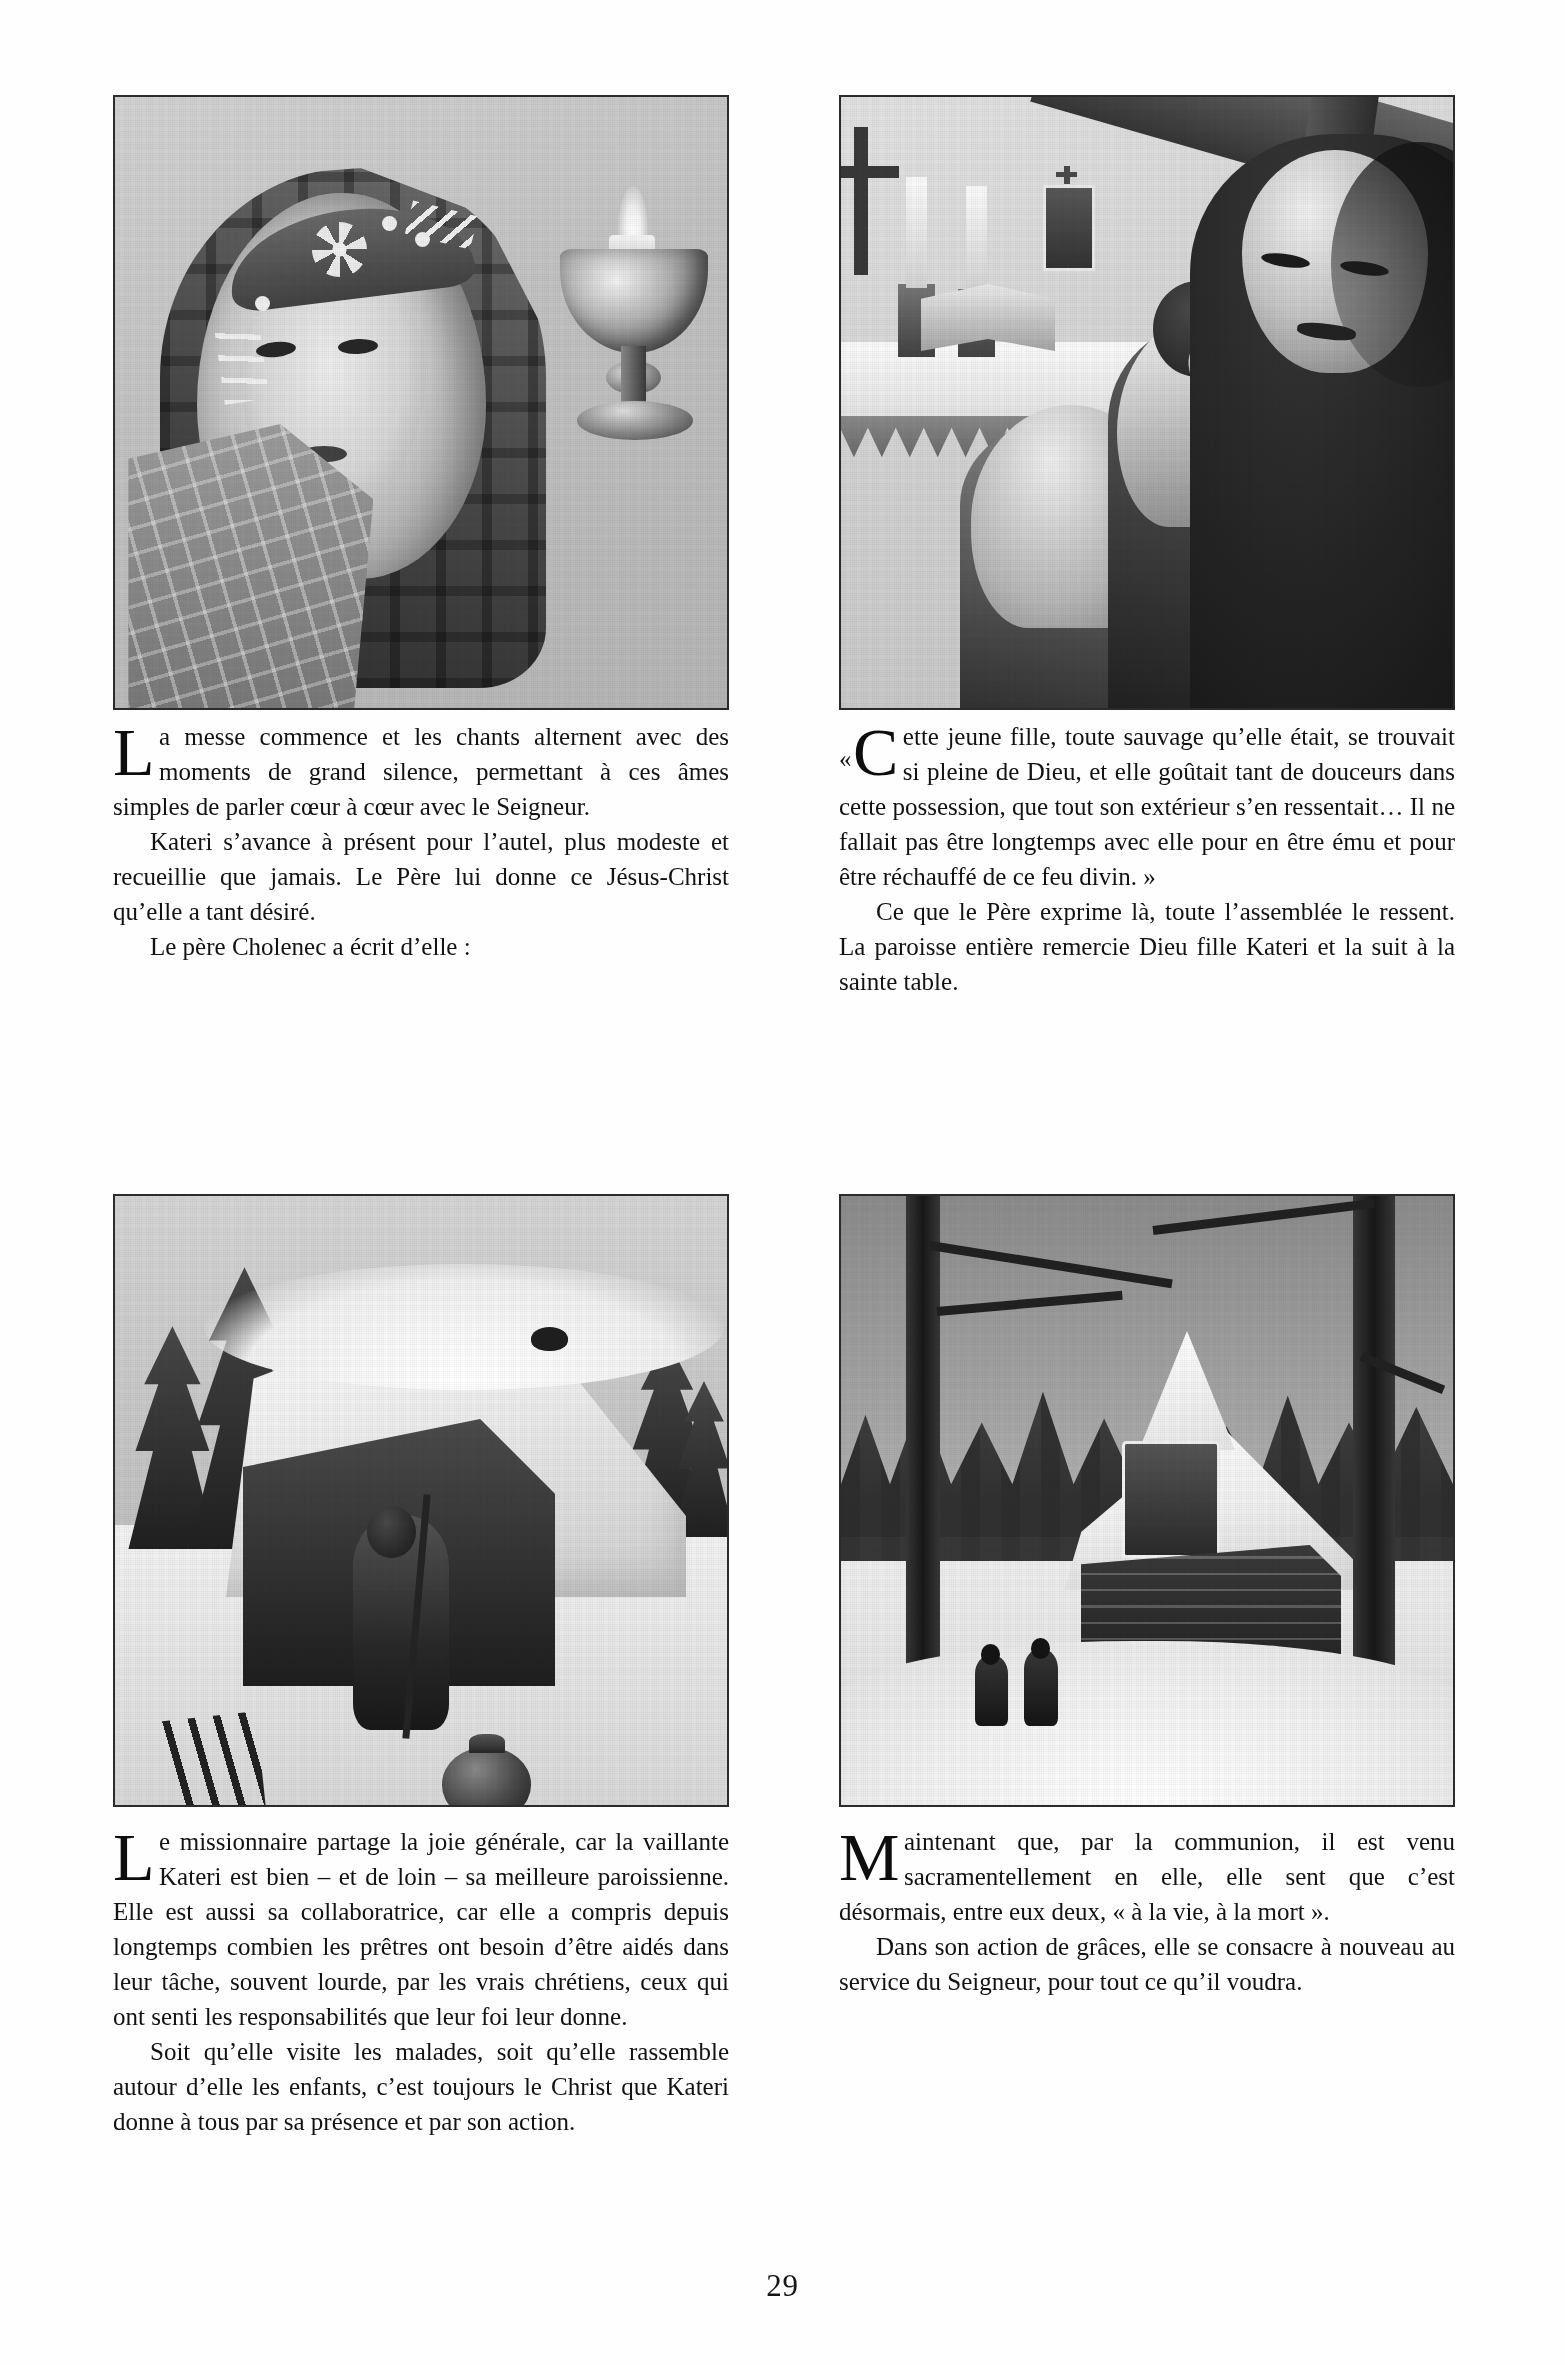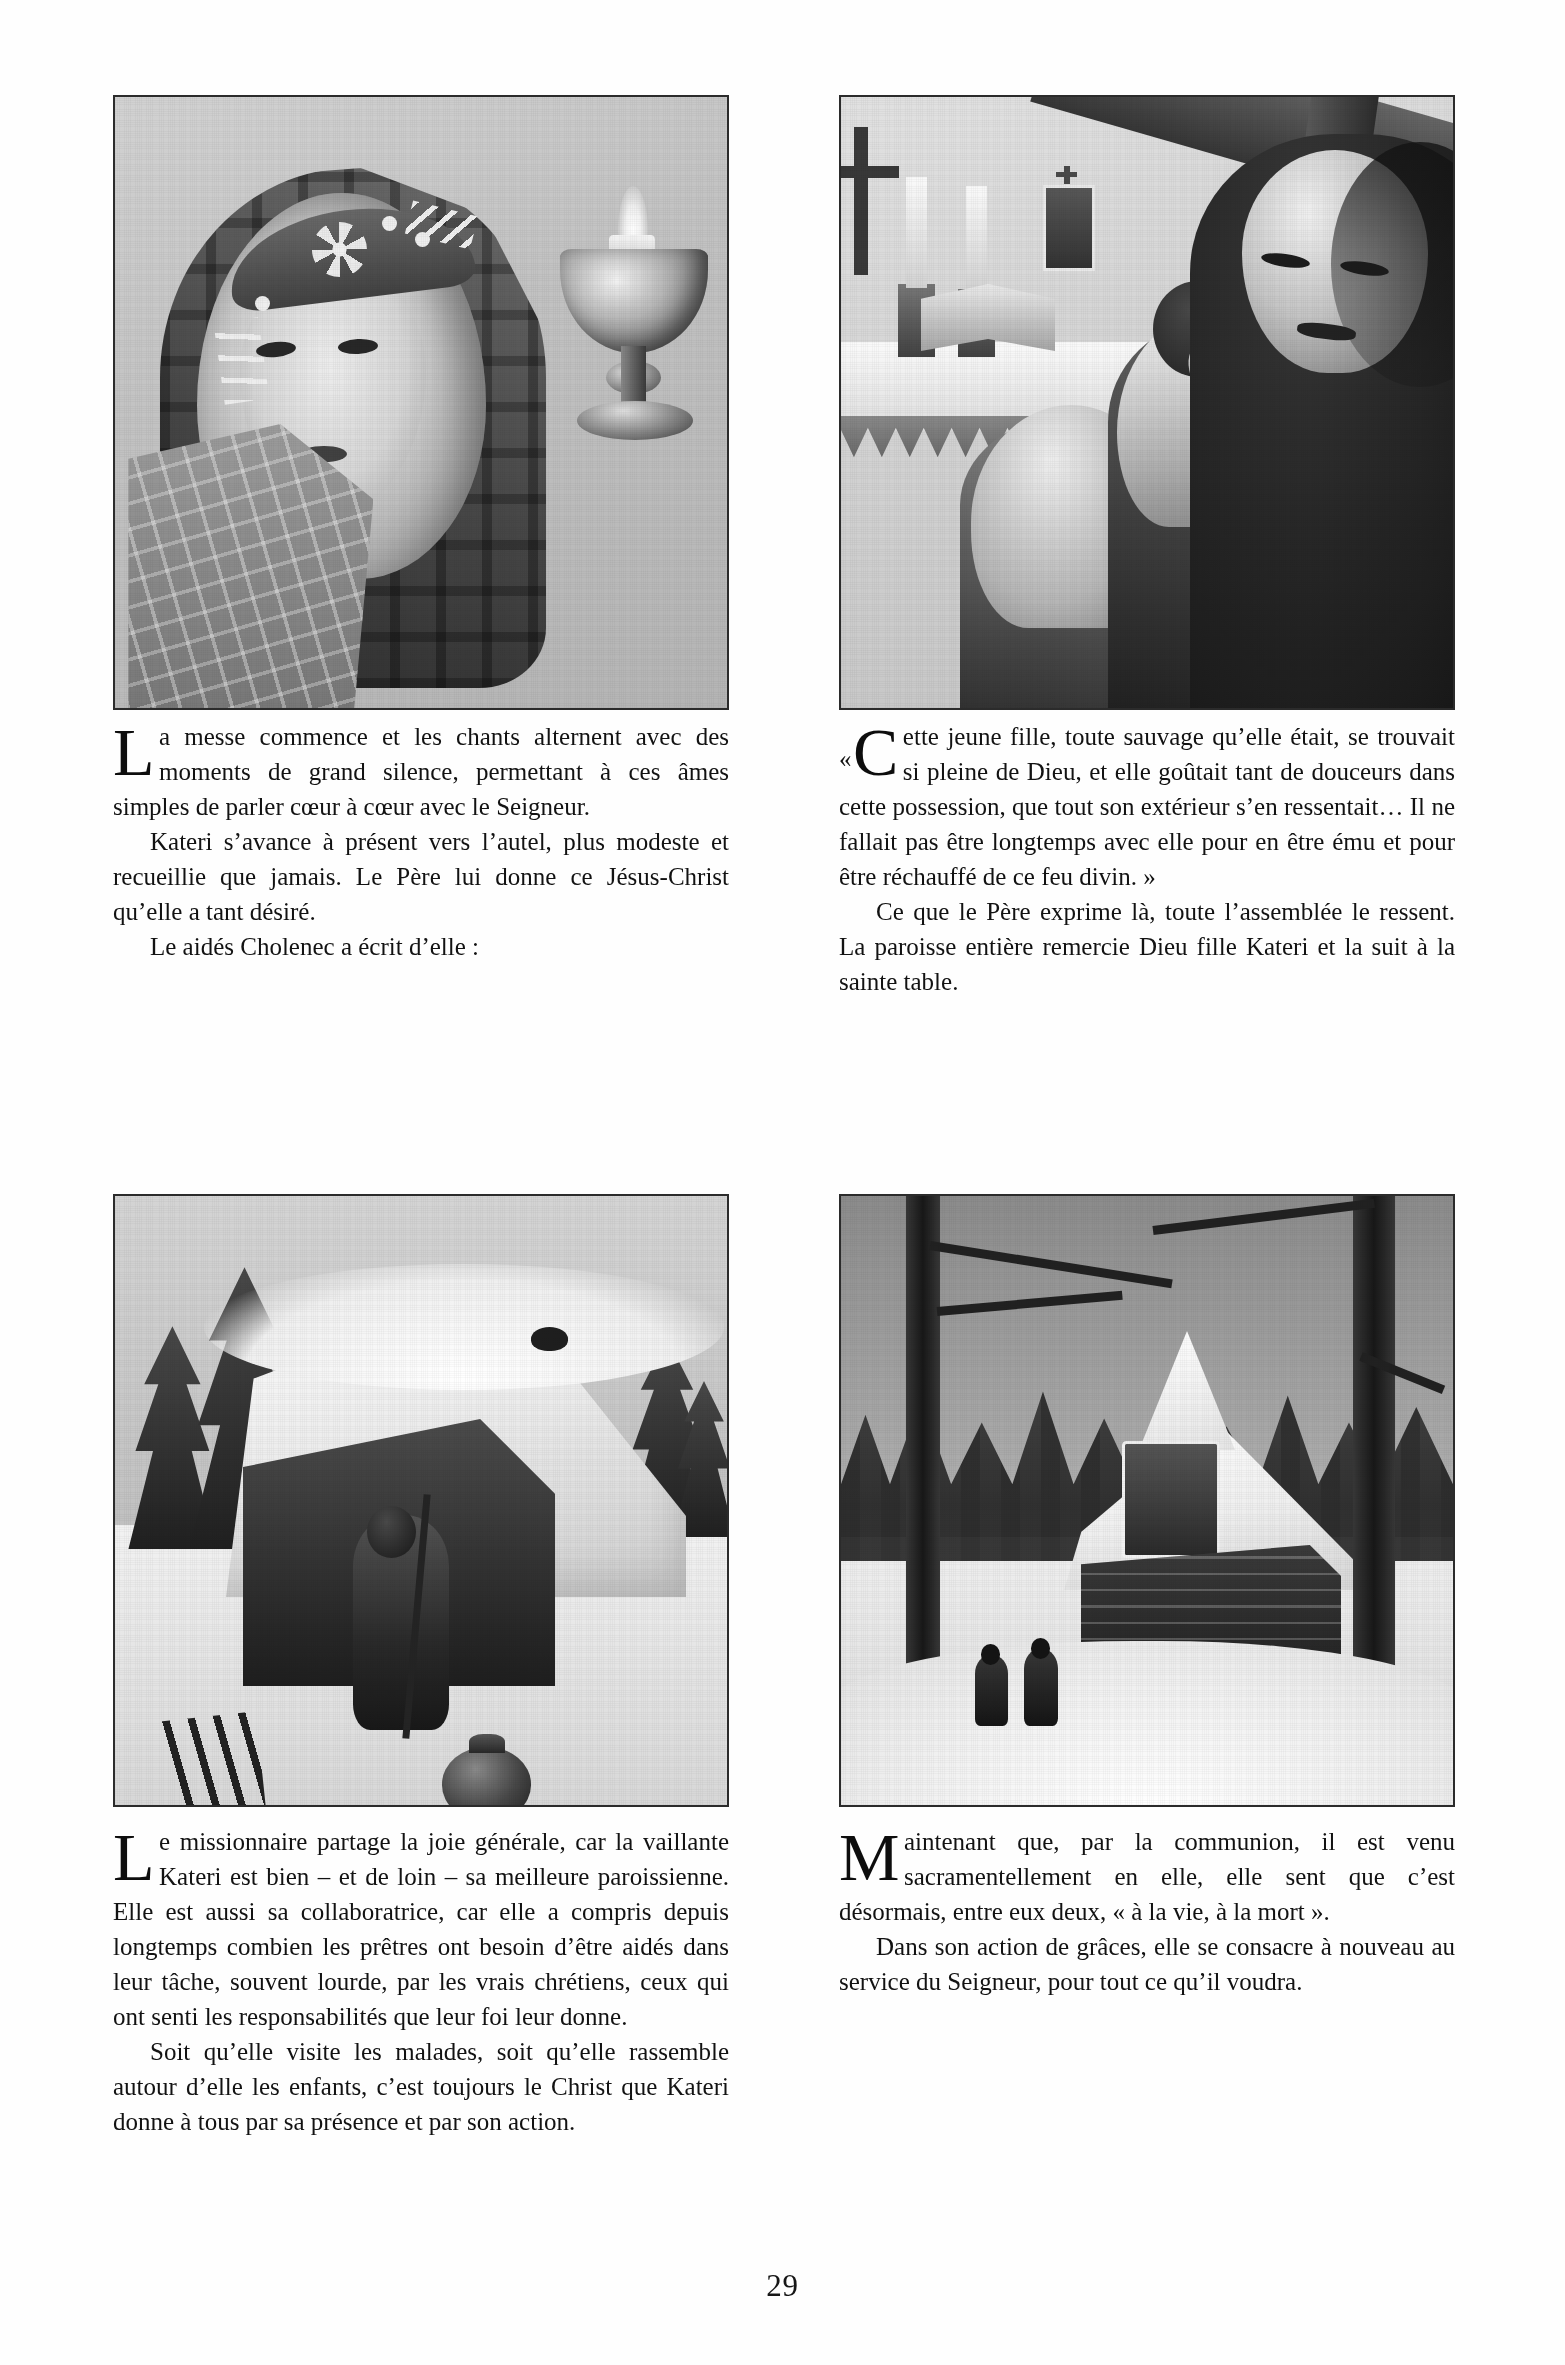--- a/index.html
+++ b/index.html
@@ -529,22 +529,22 @@
         </div>
       </div>
     </div>
   </div>
 
   <div class="row" style="top:719px;">
 
     <div class="col">
       <div class="textblock">
         <p class="first dropcap-para"><span class="dropcap">L</span><span>a messe commence et les chants alternent avec des moments de grand silence, permettant à ces âmes simples de parler cœur à cœur avec le Seigneur.</span></p>
-        <p class="cont">Kateri s’avance à présent vers l’autel, plus modeste et recueillie que jamais. Le Père lui donne ce Jésus-Christ qu’elle a tant désiré.</p>
-        <p class="cont">Le aidés Cholenec a écrit d’elle :</p>
+        <p class="cont">Kateri s’avance à présent pour l’autel, plus modeste et recueillie que jamais. Le Père lui donne ce Jésus-Christ qu’elle a tant désiré.</p>
+        <p class="cont">Le père Cholenec a écrit d’elle :</p>
       </div>
     </div>
 
     <div class="col">
       <div class="textblock">
         <p class="first dropcap-para"><span class="guillemet-lead">«</span><span class="dropcap with-guillemet">C</span><span>ette jeune fille, toute sauvage qu’elle était, se trouvait si pleine de Dieu, et elle goûtait tant de douceurs dans cette possession, que tout son extérieur s’en ressentait… Il ne fallait pas être longtemps avec elle pour en être ému et pour être réchauffé de ce feu divin. »</span></p>
         <p class="cont">Ce que le Père exprime là, toute l’assemblée le ressent. La paroisse entière remercie Dieu fille Kateri et la suit à la sainte table.</p>
       </div>
     </div>
   </div>

